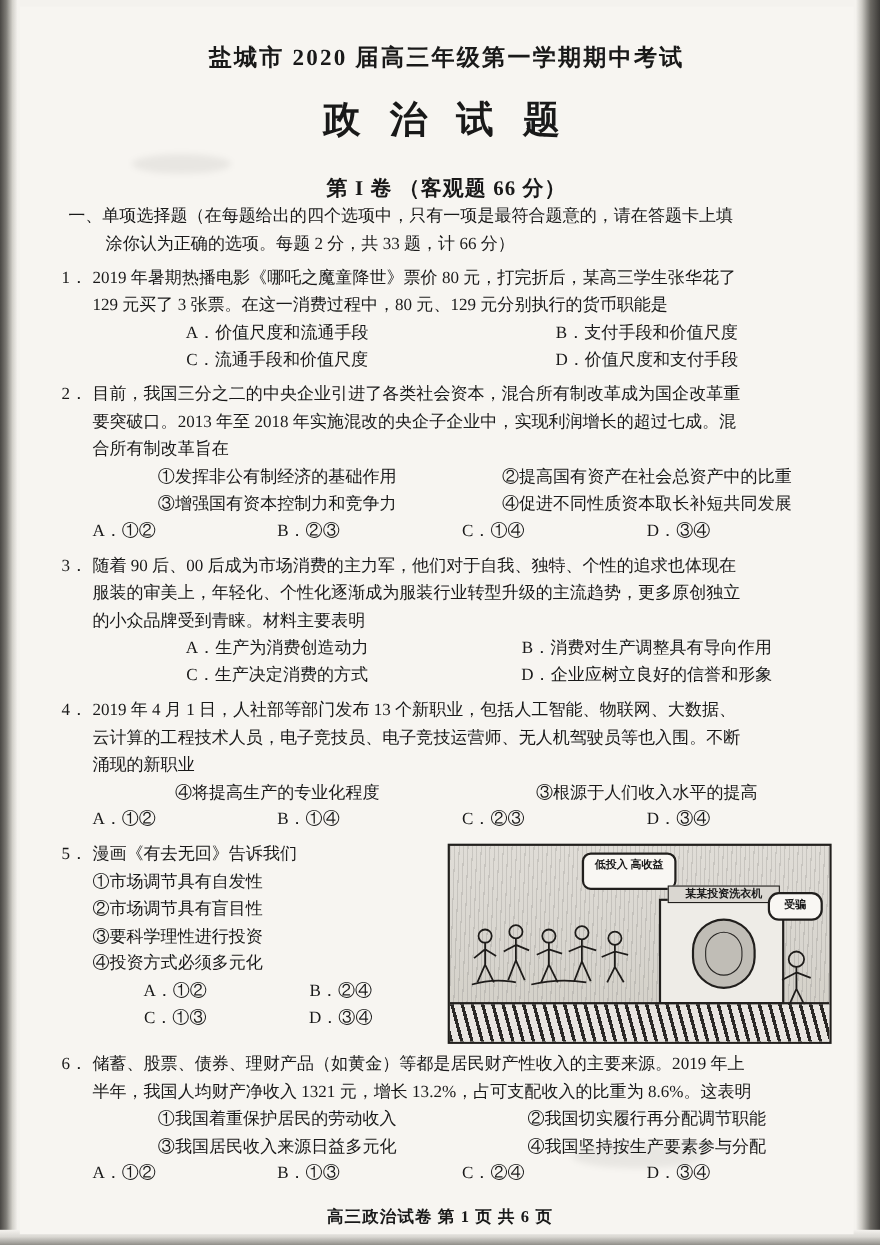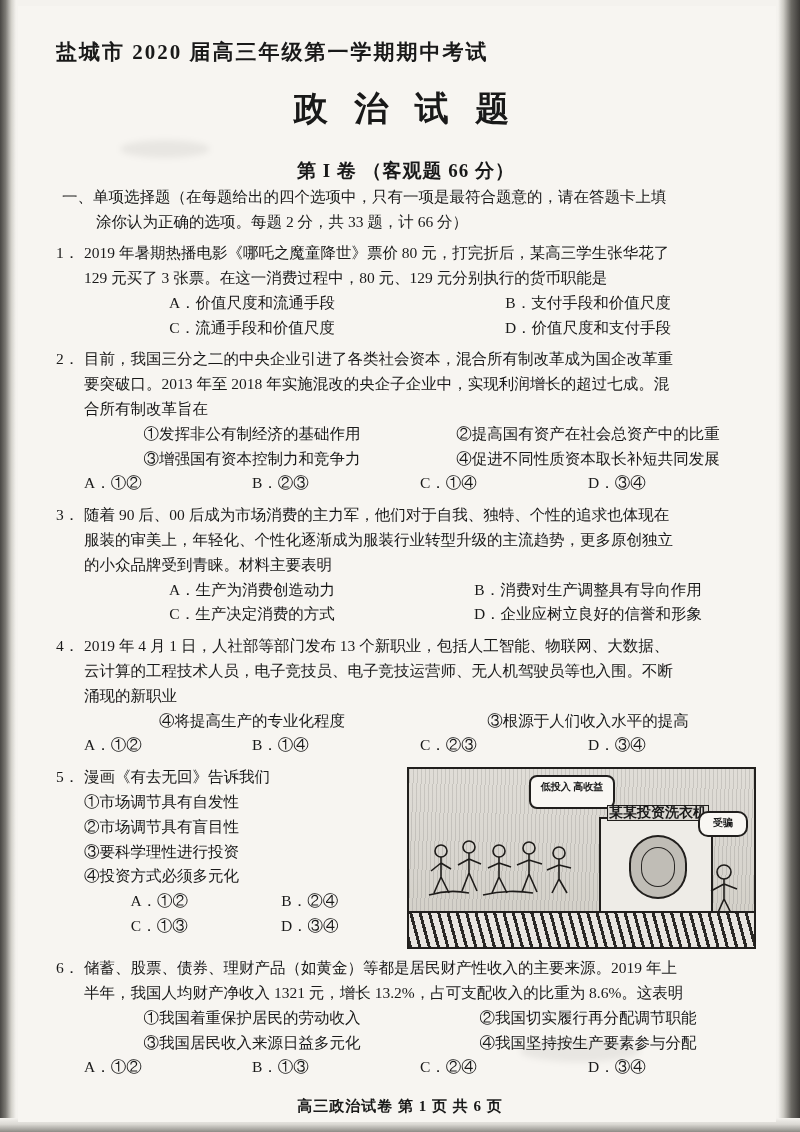--- a/index.html
+++ b/index.html
@@ -36,20 +36,21 @@
     background: #f5f3ef;
   }
   .content {
     position: absolute;
     left: 56px;
     right: 44px;
     top: 26px;
   }
 
   .title1 {
+    text-align: center;
     font-size: 21px;
     font-weight: bold;
     letter-spacing: 2px;
     margin-top: 12px;
     font-family: "Liberation Serif", "DejaVu Serif", serif;
   }
   .title2 {
     text-align: center;
     font-size: 34px;
     font-weight: bold;
@@ -144,21 +145,21 @@
     width: 110px; height: 92px;
     border: 2px solid #23211f;
     background: #eceae5;
   }
   .comic .machine .label {
     position: absolute;
     left: 6px; top: -14px;
     width: 100px; height: 14px;
     border: 1.5px solid #23211f;
     background: #d8d5cf;
-    font-size: 14px;
+    font-size: 10px;
     text-align: center;
     line-height: 14px;
     font-weight: bold;
   }
   .comic .machine .drum {
     position: absolute;
     left: 28px; top: 16px;
     width: 54px; height: 60px;
     border: 2px solid #23211f;
     border-radius: 50%/45%;

